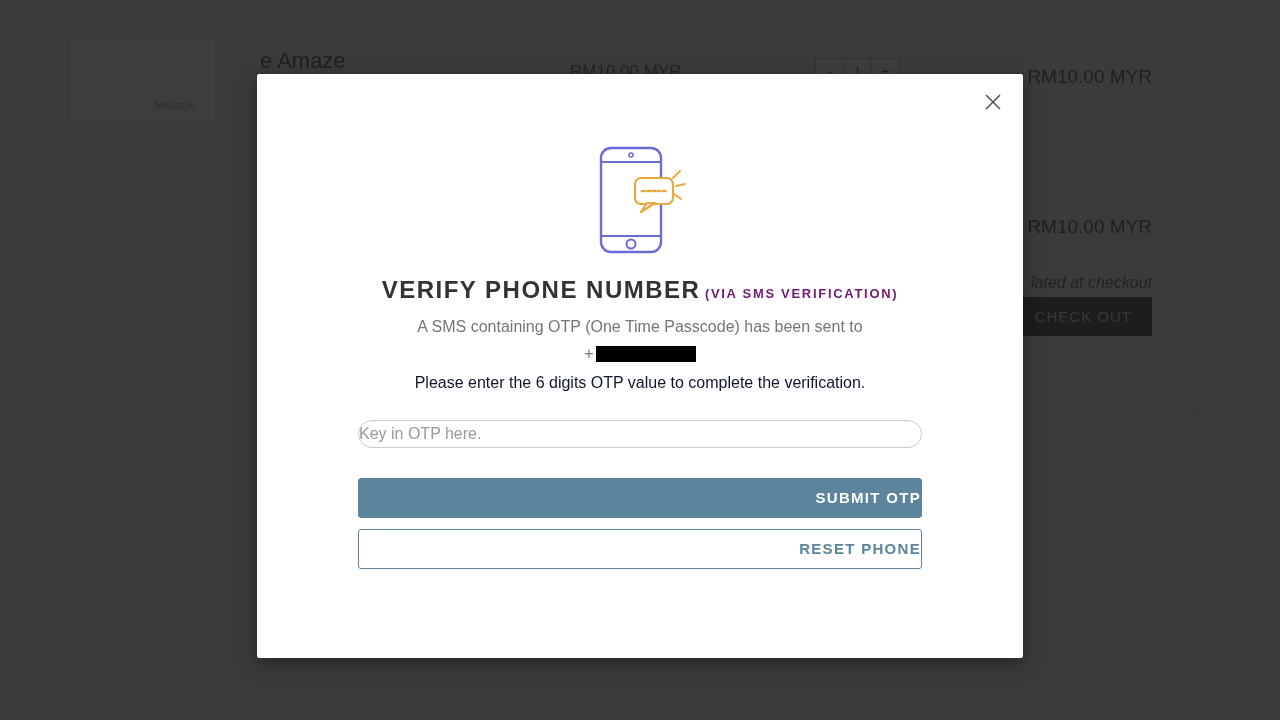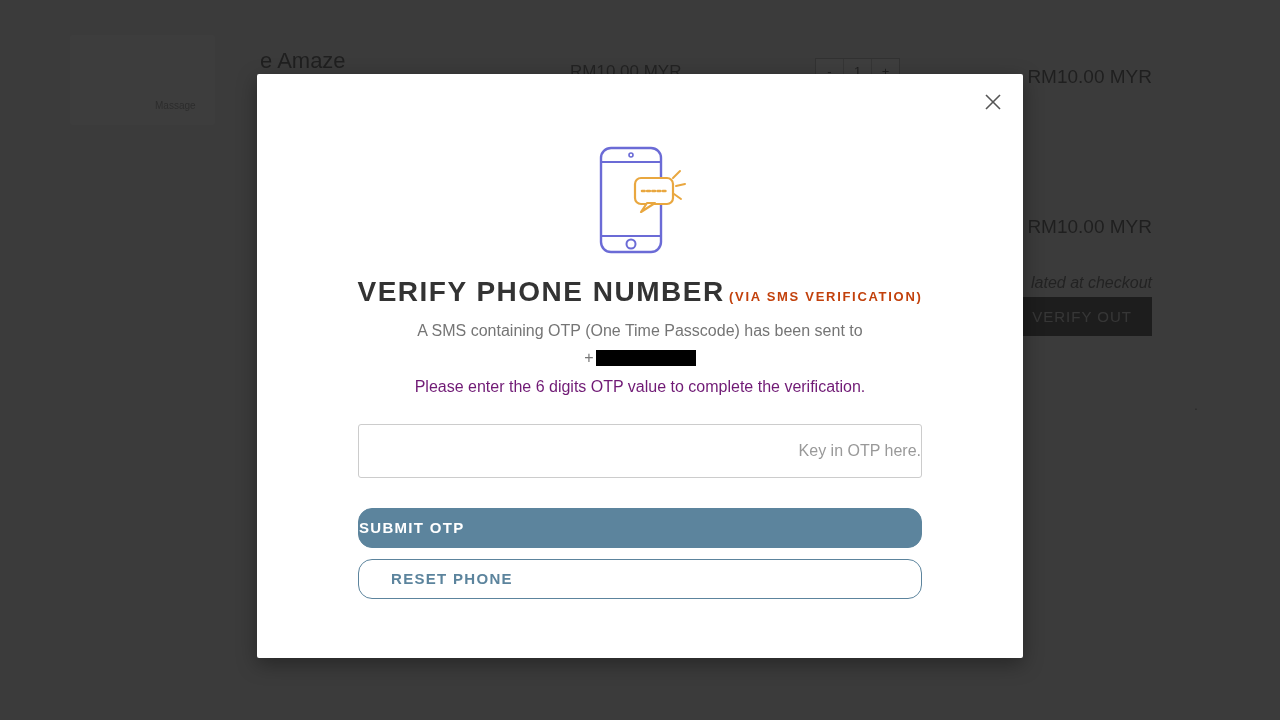--- a/index.html
+++ b/index.html
@@ -157,30 +157,30 @@
     align-items: center;
     justify-content: center;
   }
 
   .heading-row {
     text-align: center;
     margin-top: 20px;
     color: #333;
   }
   .heading-main {
-    font-size: 28px;
+    font-size: 24px;
     font-weight: 600;
     letter-spacing: 1.5px;
     text-align: right;
   }
   .heading-sub {
     font-size: 13px;
     font-weight: 600;
     letter-spacing: 1.7px;
-    color: #c2410c;
+    color: #701a75;
   }
 
   .desc {
     text-align: center;
     color: #757575;
     font-size: 16px;
     margin-top: 10px;
     line-height: 1.6;
   }
   .masked-phone {
@@ -193,33 +193,33 @@
   .masked-bar {
     display: inline-block;
     width: 100px;
     height: 16px;
     background: #000;
     vertical-align: middle;
     margin-left: 2px;
   }
   .desc2 {
     text-align: center;
-    color: #701a75;
+    color: #0f172a;
     font-size: 16px;
     margin-top: 8px;
   }
 
   .otp-input {
     display: block;
     margin: 28px auto 0;
     width: 564px;
-    height: 54px;
+    height: 28px;
     border: 1px solid #ccc;
-    border-radius: 3px;
-    text-align: right;
+    border-radius: 14px;
+    text-align: left;
     font-size: 16px;
     color: #333;
   }
   .otp-input::placeholder { color: #999; }
 
   .resend-row {
     text-align: center;
     margin-top: 10px;
     font-size: 18px;
     color: #757575;
@@ -227,26 +227,26 @@
   .resend-link {
     color: #222;
     cursor: pointer;
   }
 
   .btn {
     display: block;
     margin: 0 auto;
     width: 564px;
     height: 40px;
-    border-radius: 14px;
+    border-radius: 3px;
     font-size: 15px;
     font-weight: 600;
     letter-spacing: 1.3px;
     cursor: pointer;
-    text-align: left;
+    text-align: right;
     line-height: 38px;
   }
   .btn-primary {
     margin-top: 30px;
     background: #5c849d;
     border: 1px solid #5c849d;
     color: #fff;
   }
   .btn-secondary {
     margin-top: 11px;
@@ -265,21 +265,21 @@
   <div class="bg-header">e Amaze</div>
   <div class="bg-price-top">RM10.00 MYR</div>
   <div class="bg-qty">
     <div class="bg-qty-part">-</div>
     <div class="bg-qty-part bg-qty-sep">1</div>
     <div class="bg-qty-part">+</div>
   </div>
   <div class="bg-line-price">RM10.00 MYR</div>
   <div class="bg-subtotal-price">RM10.00 MYR</div>
   <div class="bg-tax-note">lated at checkout</div>
-  <div class="bg-checkout">VERIFY OUT</div>
+  <div class="bg-checkout">CHECK OUT</div>
   <div class="bg-dark-band">
     <span style="float:right;margin:35px 10px 0 0;color:#888">.</span>
   </div>
 </div>
 
 <div class="dim-overlay"></div>
 
 <div class="modal">
 
   <div class="close-x" aria-label="Close">

